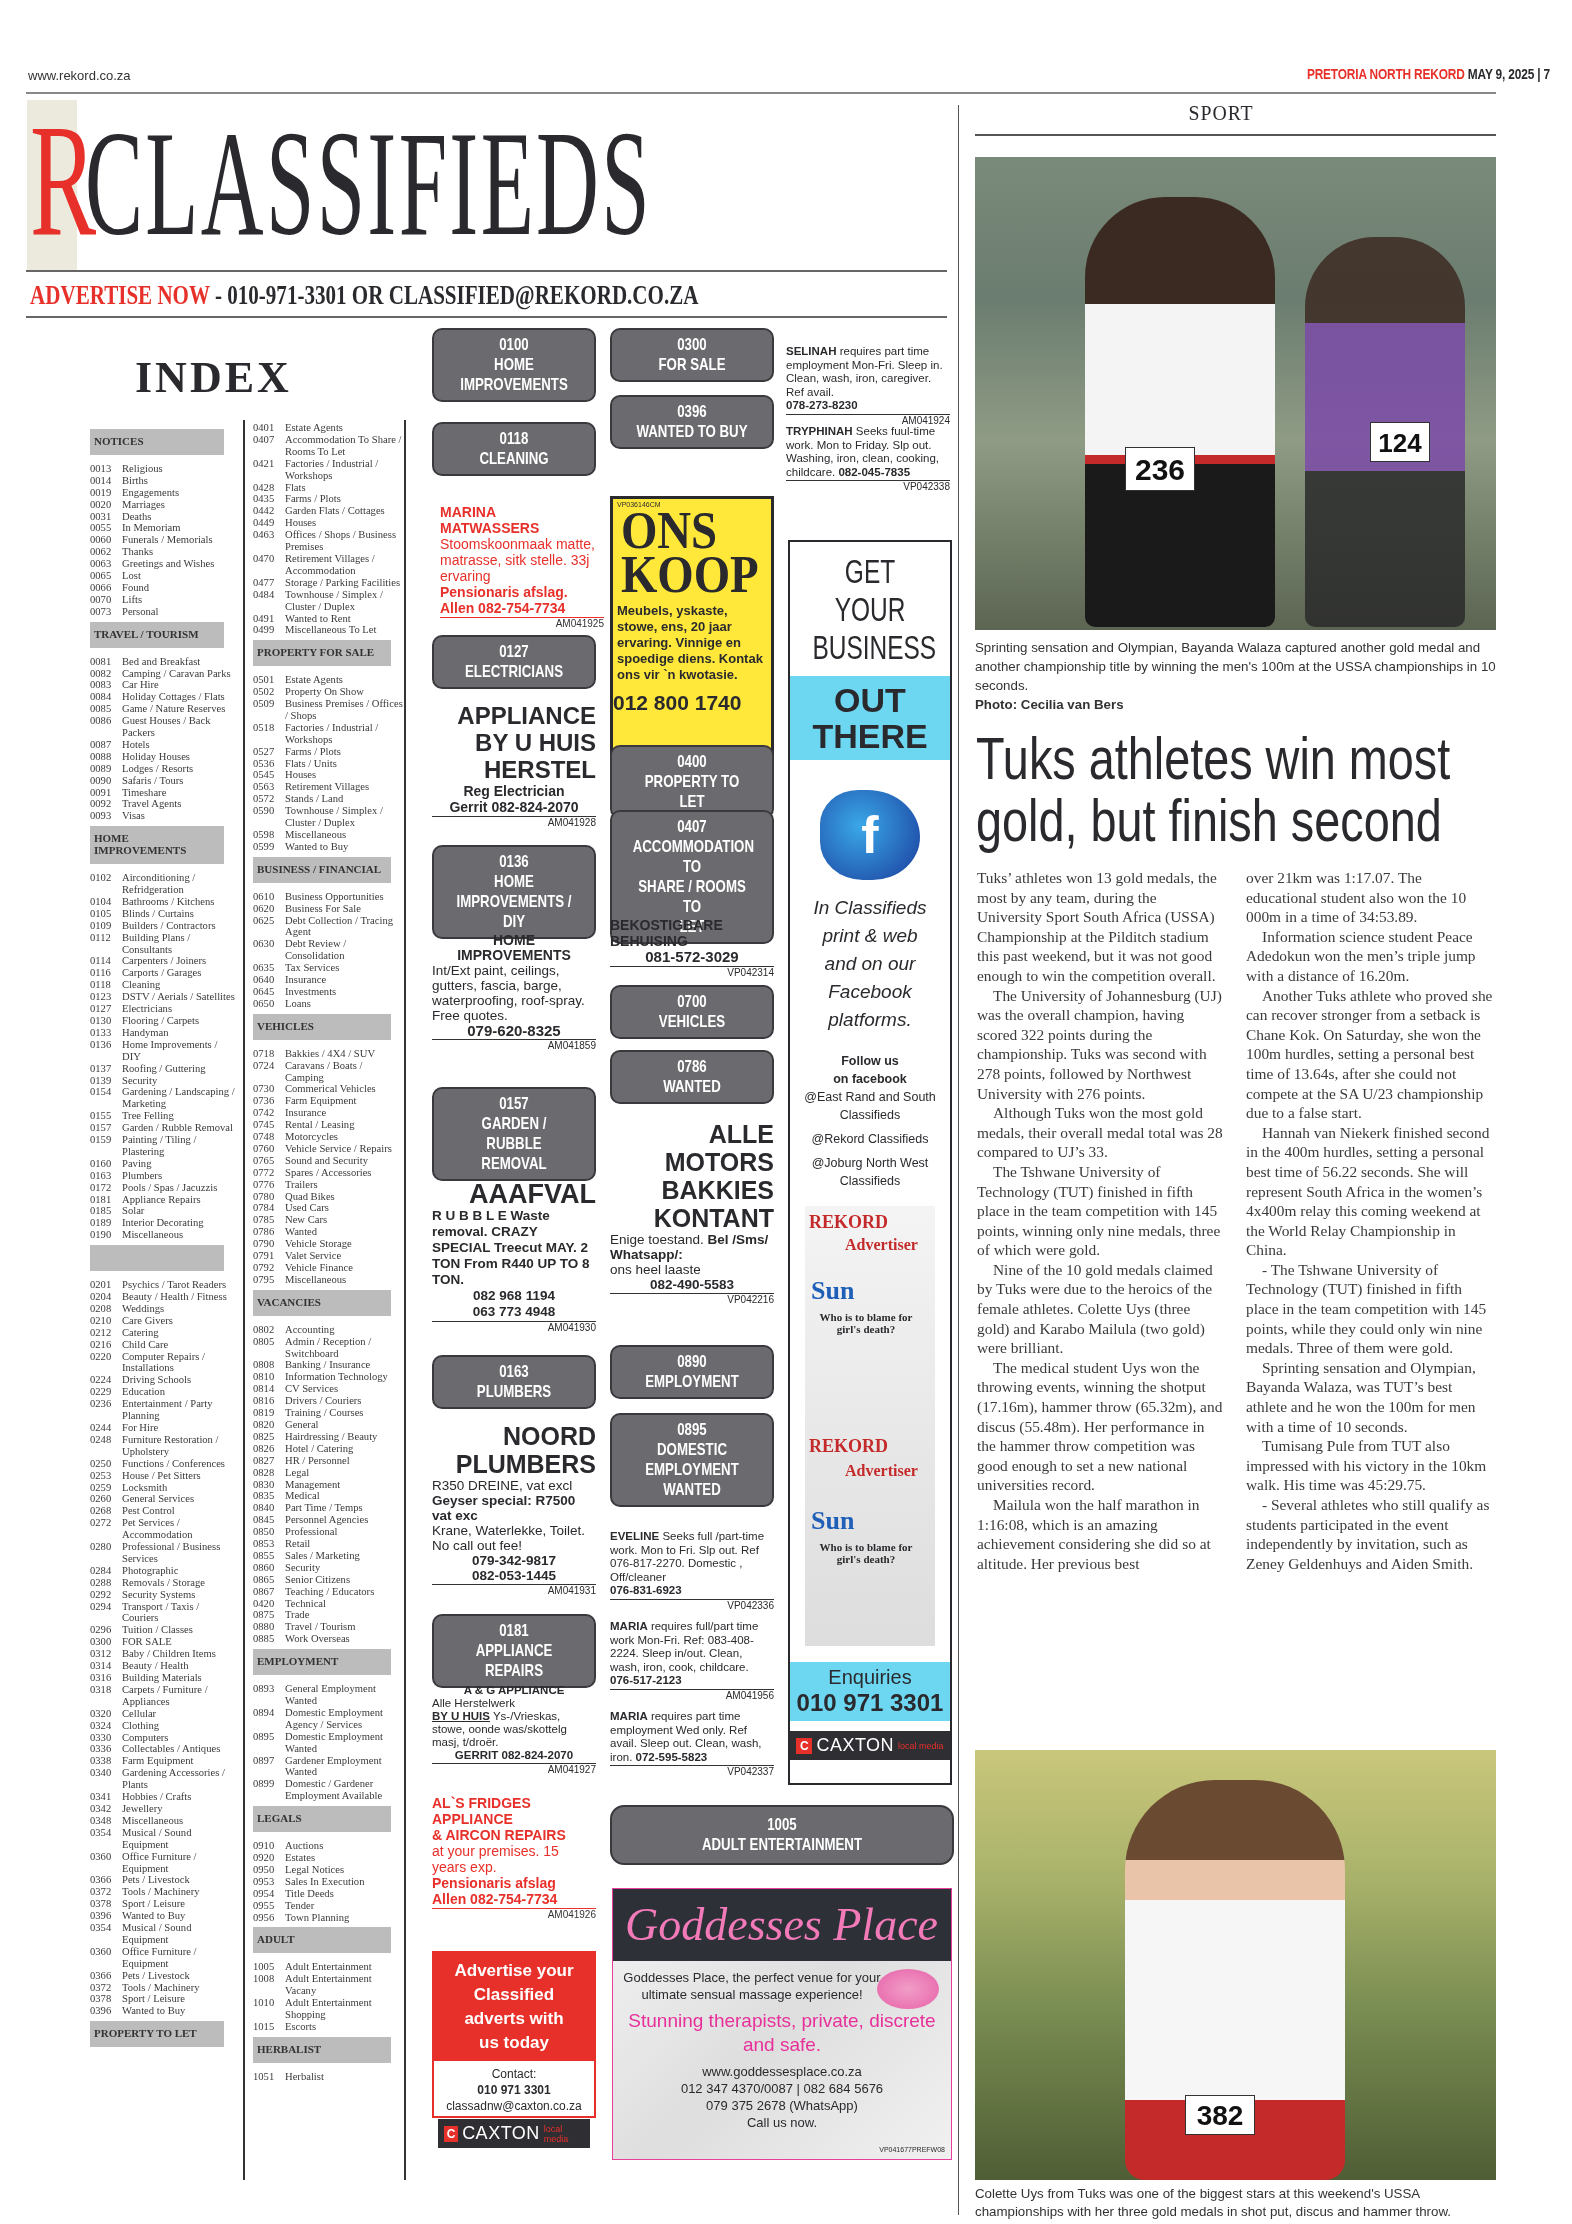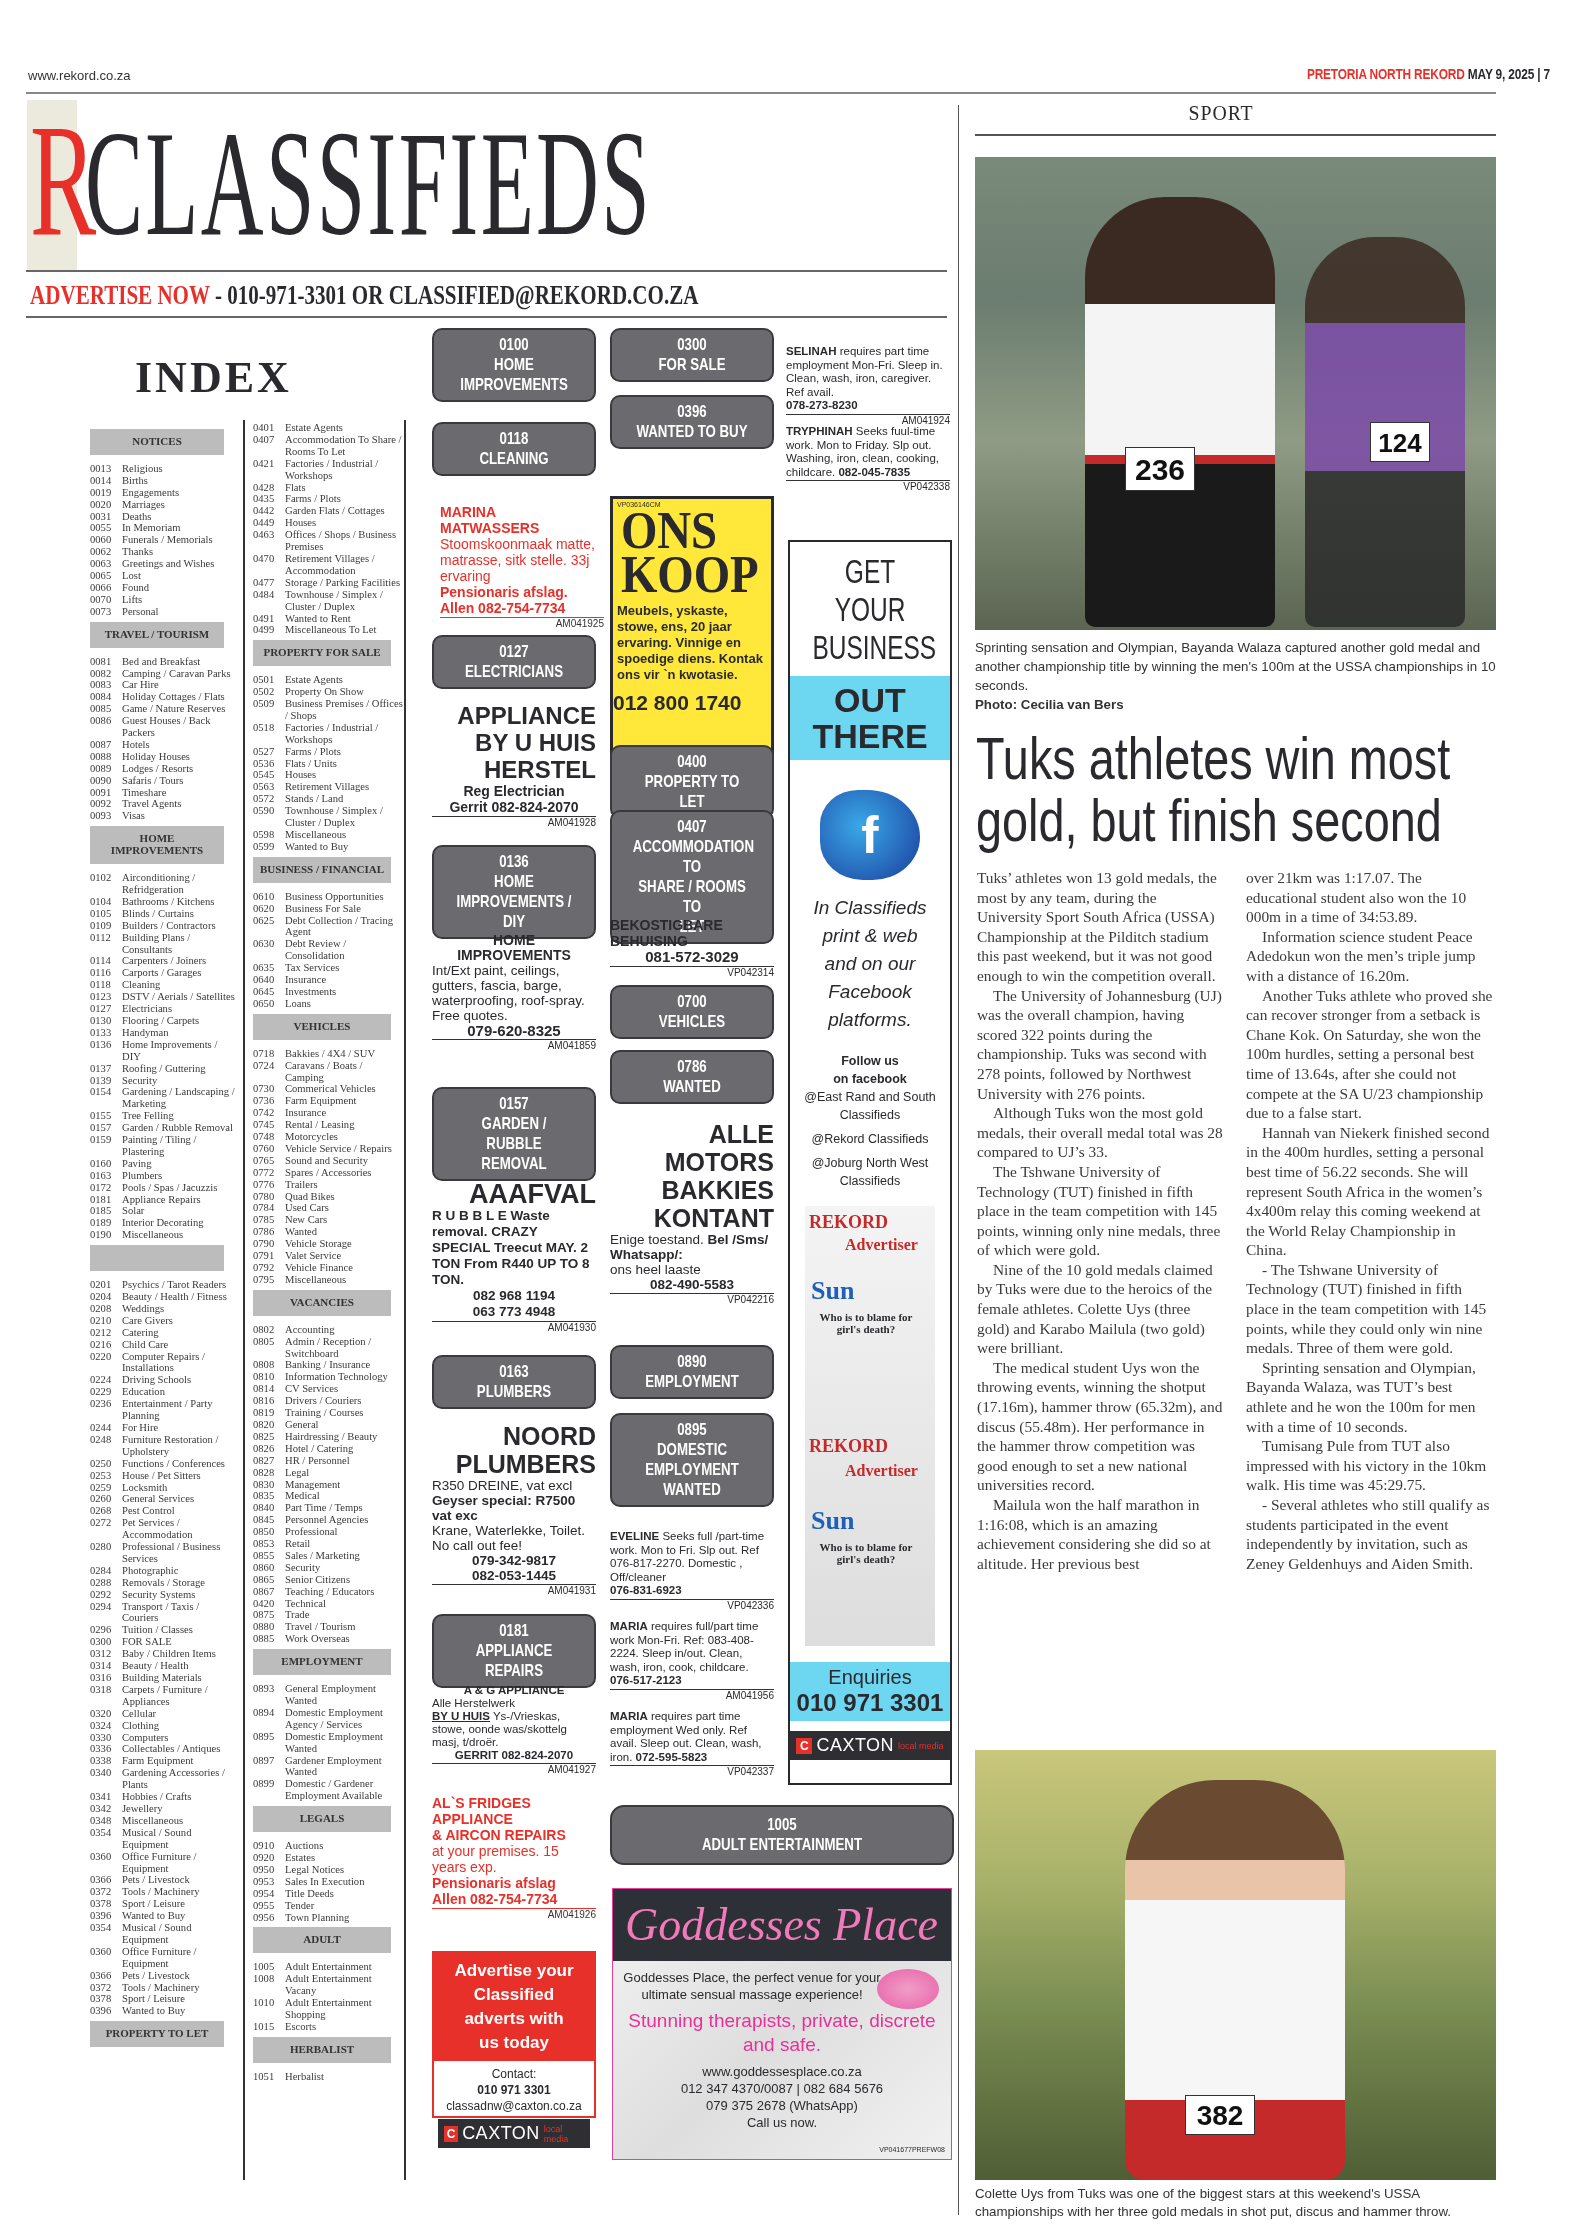--- a/index.html
+++ b/index.html
@@ -10,21 +10,21 @@
   .topright .pub { color: #e8302a; }
   .rule-top { left: 26px; top: 92px; width: 1470px; height: 2px; background: #888; }
   .logo-box { left: 27px; top: 100px; width: 50px; height: 170px; background: #ece9dd; }
   .logo-r { left: 30px; top: 105px; font-family: "Liberation Serif", serif; font-size: 160px; color: #e8302a; line-height: 150px; transform: scaleX(0.62); transform-origin: left; font-weight: normal; }
   .classifieds-title { left: 85px; top: 108px; font-family: "Liberation Serif", serif; font-size: 150px; line-height: 150px; color: #2a2a2e; transform: scaleX(0.58); transform-origin: left; letter-spacing: 4px; white-space: nowrap; }
   .adv-line { left: 30px; top: 280px; font-family: "Liberation Serif", serif; font-weight: bold; font-size: 27px; white-space: nowrap; transform: scaleX(0.78); transform-origin: left; }
   .adv-line .red { color: #e8302a; }
 
   .index-title { left: 135px; top: 352px; font-family: "Liberation Serif", serif; font-weight: bold; font-size: 44px; letter-spacing: 3px; color: #2a2a2e; }
   .index-col { font-family: "Liberation Serif", serif; font-size: 10.6px; line-height: 11.9px; color: #3a3a3a; }
-  .index-col .hdr { background: #bcbcbc; text-align: center; font-weight: bold; font-size: 11px; padding: 7px 4px; margin: 4px 12px 8px 0; color: #333; }
+  .index-col .hdr { background: #bcbcbc; font-weight: bold; font-size: 11px; padding: 7px 4px; margin: 4px 12px 8px 0; color: #333; }
   .index-col .row { display: flex; }
   .index-col .code { width: 32px; flex: none; }
   .index-col .lbl { flex: 1; }
   .idx-left { left: 90px; top: 425px; width: 146px; }
   .idx-right { left: 253px; top: 422px; width: 150px; }
   .idx-sep { left: 243px; top: 420px; width: 2px; height: 1760px; background: #333; }
   .idx-sep2 { left: 404px; top: 420px; width: 2px; height: 1760px; background: #333; }
 
   .cat-box { background: #6b6b6f; border: 2px solid #3a3a3e; border-radius: 10px; color: #fff; text-align: center; font-weight: bold; font-size: 17px; line-height: 20px; padding: 5px 4px; transform-origin: center; }
   .cat-box span { display: block; transform: scaleX(0.78); }

